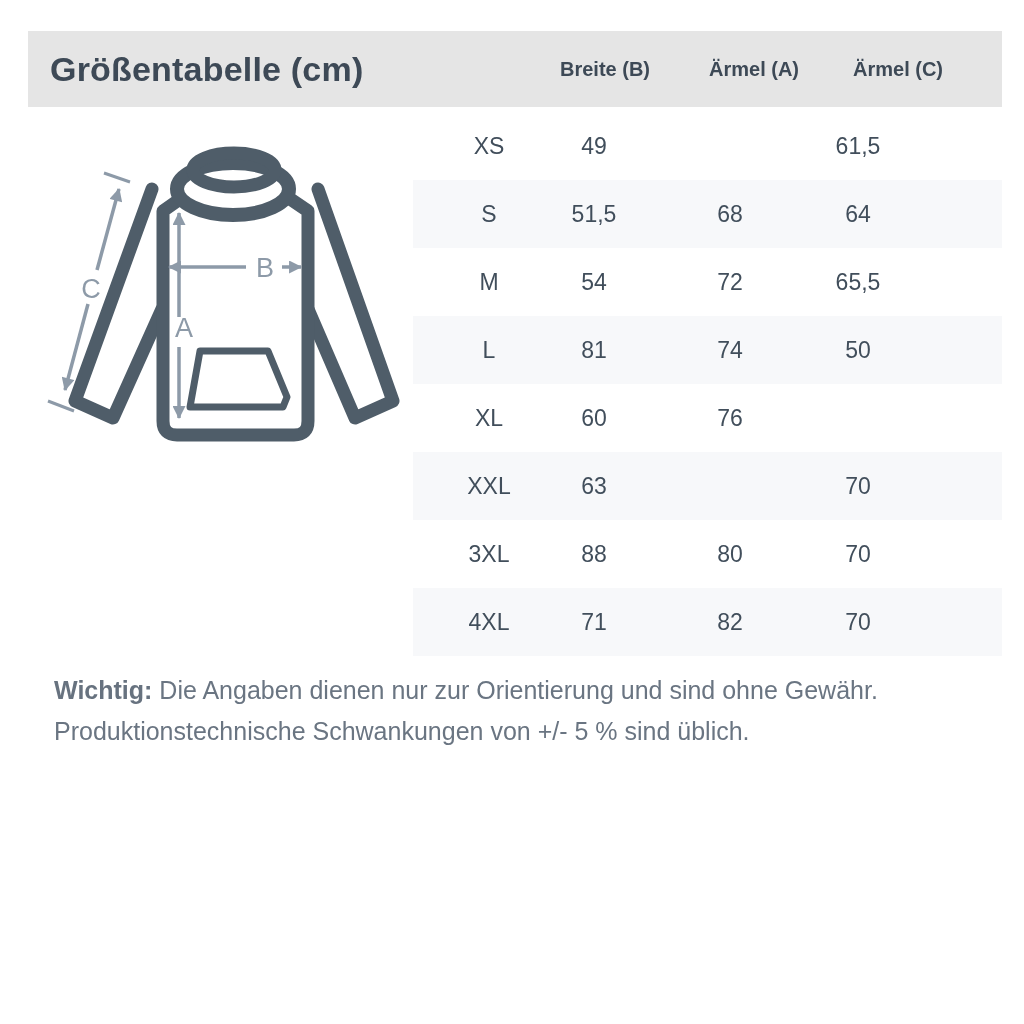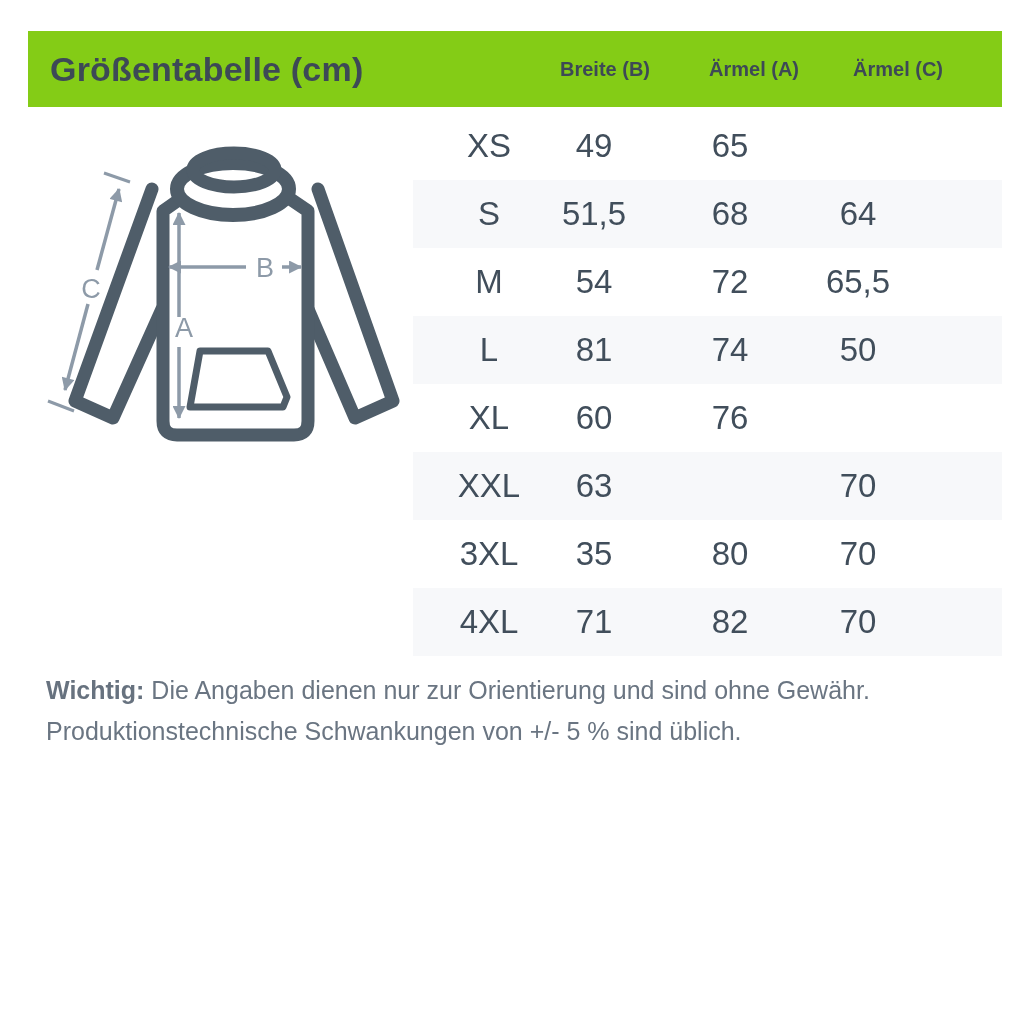--- a/index.html
+++ b/index.html
@@ -1,44 +1,44 @@
 <!DOCTYPE html>
 <html><head>
 <meta charset="utf-8">
 <style>
   * { margin:0; padding:0; box-sizing:border-box; }
   html,body { width:1024px; height:1024px; background:#ffffff; }
   body { font-family:"Liberation Sans","DejaVu Sans",sans-serif; position:relative; }
   .stage { position:absolute; inset:0; width:1024px; height:1024px; background:#ffffff; overflow:hidden; }
 
   
-  .band { position:absolute; left:28px; top:31px; width:974px; height:76px; background:#84cc16; }
+  .band { position:absolute; left:28px; top:31px; width:974px; height:76px; background:#e5e5e5; }
   .band-title { position:absolute; left:22px; top:0; height:76px; line-height:76px;
                 font-size:34px; font-weight:bold; color:#3d4956; letter-spacing:0.2px; }
   .band-col { position:absolute; top:0; height:76px; line-height:76px; transform:translateX(-50%);
               font-size:20px; font-weight:bold; color:#3d4956; white-space:nowrap; }
   .band-col.c1 { left:577px; }
   .band-col.c2 { left:726px; }
   .band-col.c3 { left:870px; }
 
   
   .size-row { position:absolute; left:413px; width:589px; height:68px; }
   .size-row.striped { background:#f7f8fa; }
   .cell { position:absolute; top:0; width:140px; height:68px; line-height:68px;
-          text-align:center; font-size:33px; color:#414e5b; white-space:nowrap; }
+          text-align:center; font-size:23px; color:#414e5b; white-space:nowrap; }
   .cell.size   { left:6px; }
   .cell.breite { left:111px; }
   .cell.hoehe  { left:247px; }
   .cell.aermel { left:375px; }
 
   
   .diagram { position:absolute; left:40px; top:132px; width:365px; height:330px; }
 
   
-  .note { position:absolute; left:46px; top:670px; width:930px;
+  .note { position:absolute; left:54px; top:670px; width:930px;
           font-size:25px; line-height:41px; color:#6a7582; }
   .note b { font-weight:bold; color:#67727f; }
 </style>
 </head>
 <body>
 
 <div class="stage">
 
   <div class="band">
     <div class="band-title">Größentabelle (cm)</div>
@@ -94,21 +94,21 @@
       <text x="225" y="140">B</text>
       <text x="51" y="161">C</text>
     </g>
   </svg>
 
   <div id="rows-host">
 
   <div class="size-row" style="top: 112px;">
       <div class="cell size">XS</div>
       <div class="cell breite">49</div>
-      <div class="cell hoehe">65</div>
+      <div class="cell aermel">61,5</div>
     </div>
       <div class="size-row striped" style="top: 180px;">
       <div class="cell size">S</div>
       <div class="cell breite">51,5</div>
       <div class="cell hoehe">68</div>
       <div class="cell aermel">64</div>
     </div>
       <div class="size-row" style="top: 248px;">
       <div class="cell size">M</div>
       <div class="cell breite">54</div>
@@ -126,21 +126,21 @@
       <div class="cell breite">60</div>
       <div class="cell hoehe">76</div>
     </div>
       <div class="size-row striped" style="top: 452px;">
       <div class="cell size">XXL</div>
       <div class="cell breite">63</div>
       <div class="cell aermel">70</div>
     </div>
       <div class="size-row" style="top: 520px;">
       <div class="cell size">3XL</div>
-      <div class="cell breite">35</div>
+      <div class="cell breite">88</div>
       <div class="cell hoehe">80</div>
       <div class="cell aermel">70</div>
     </div>
       <div class="size-row striped" style="top: 588px;">
       <div class="cell size">4XL</div>
       <div class="cell breite">71</div>
       <div class="cell hoehe">82</div>
       <div class="cell aermel">70</div>
     </div>
     </div>

